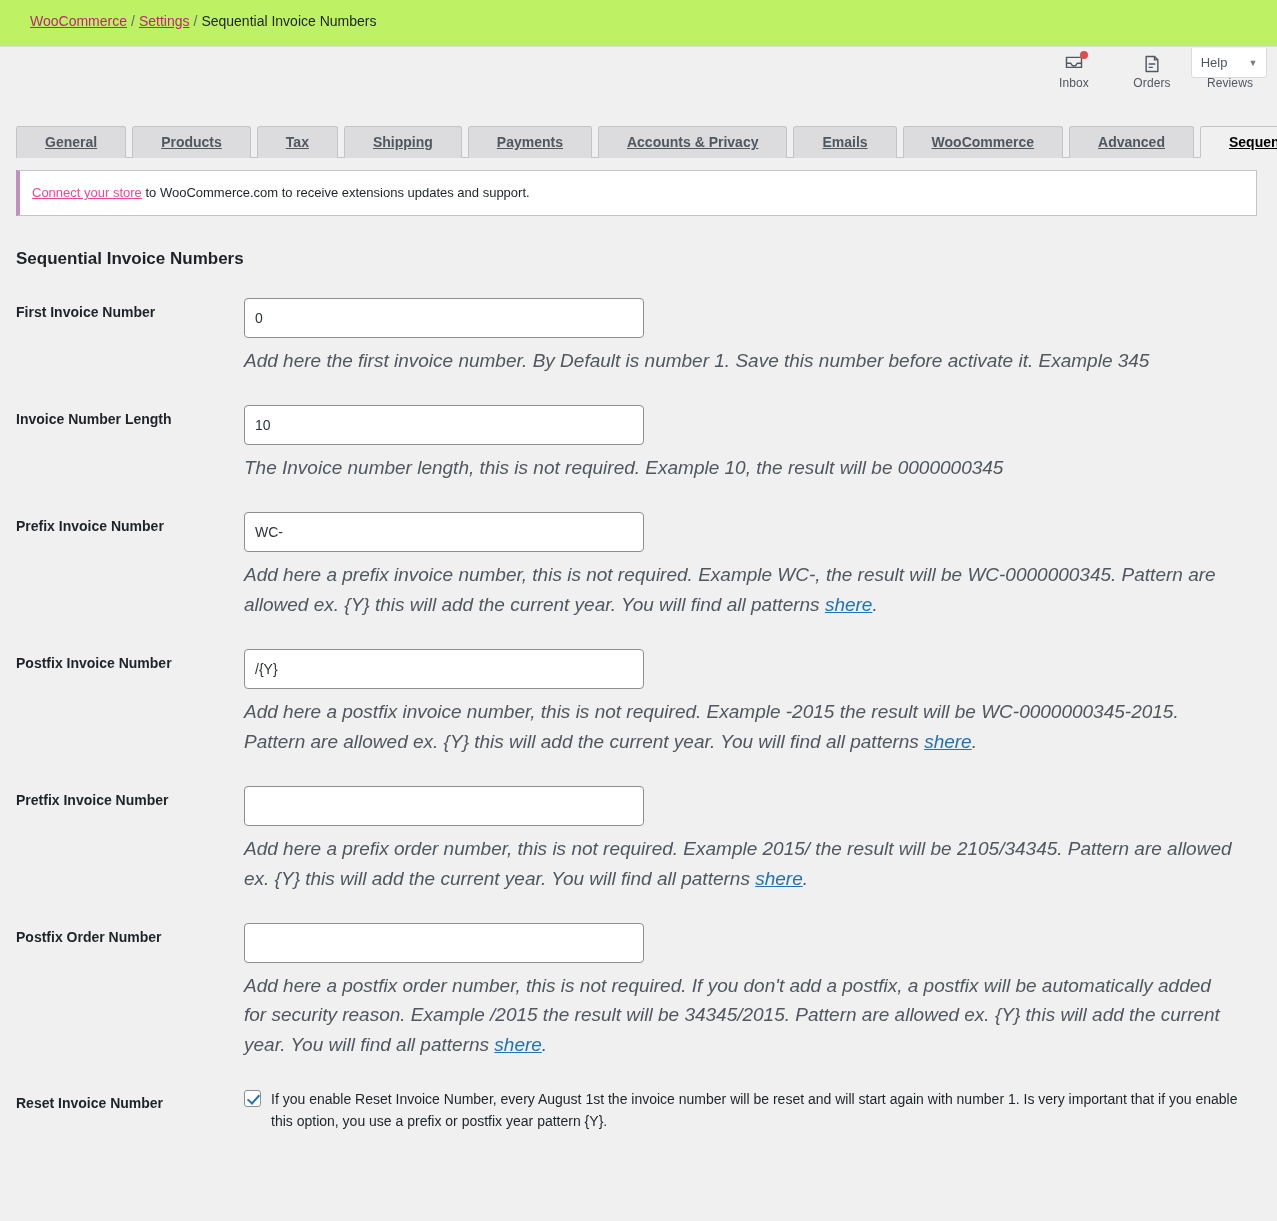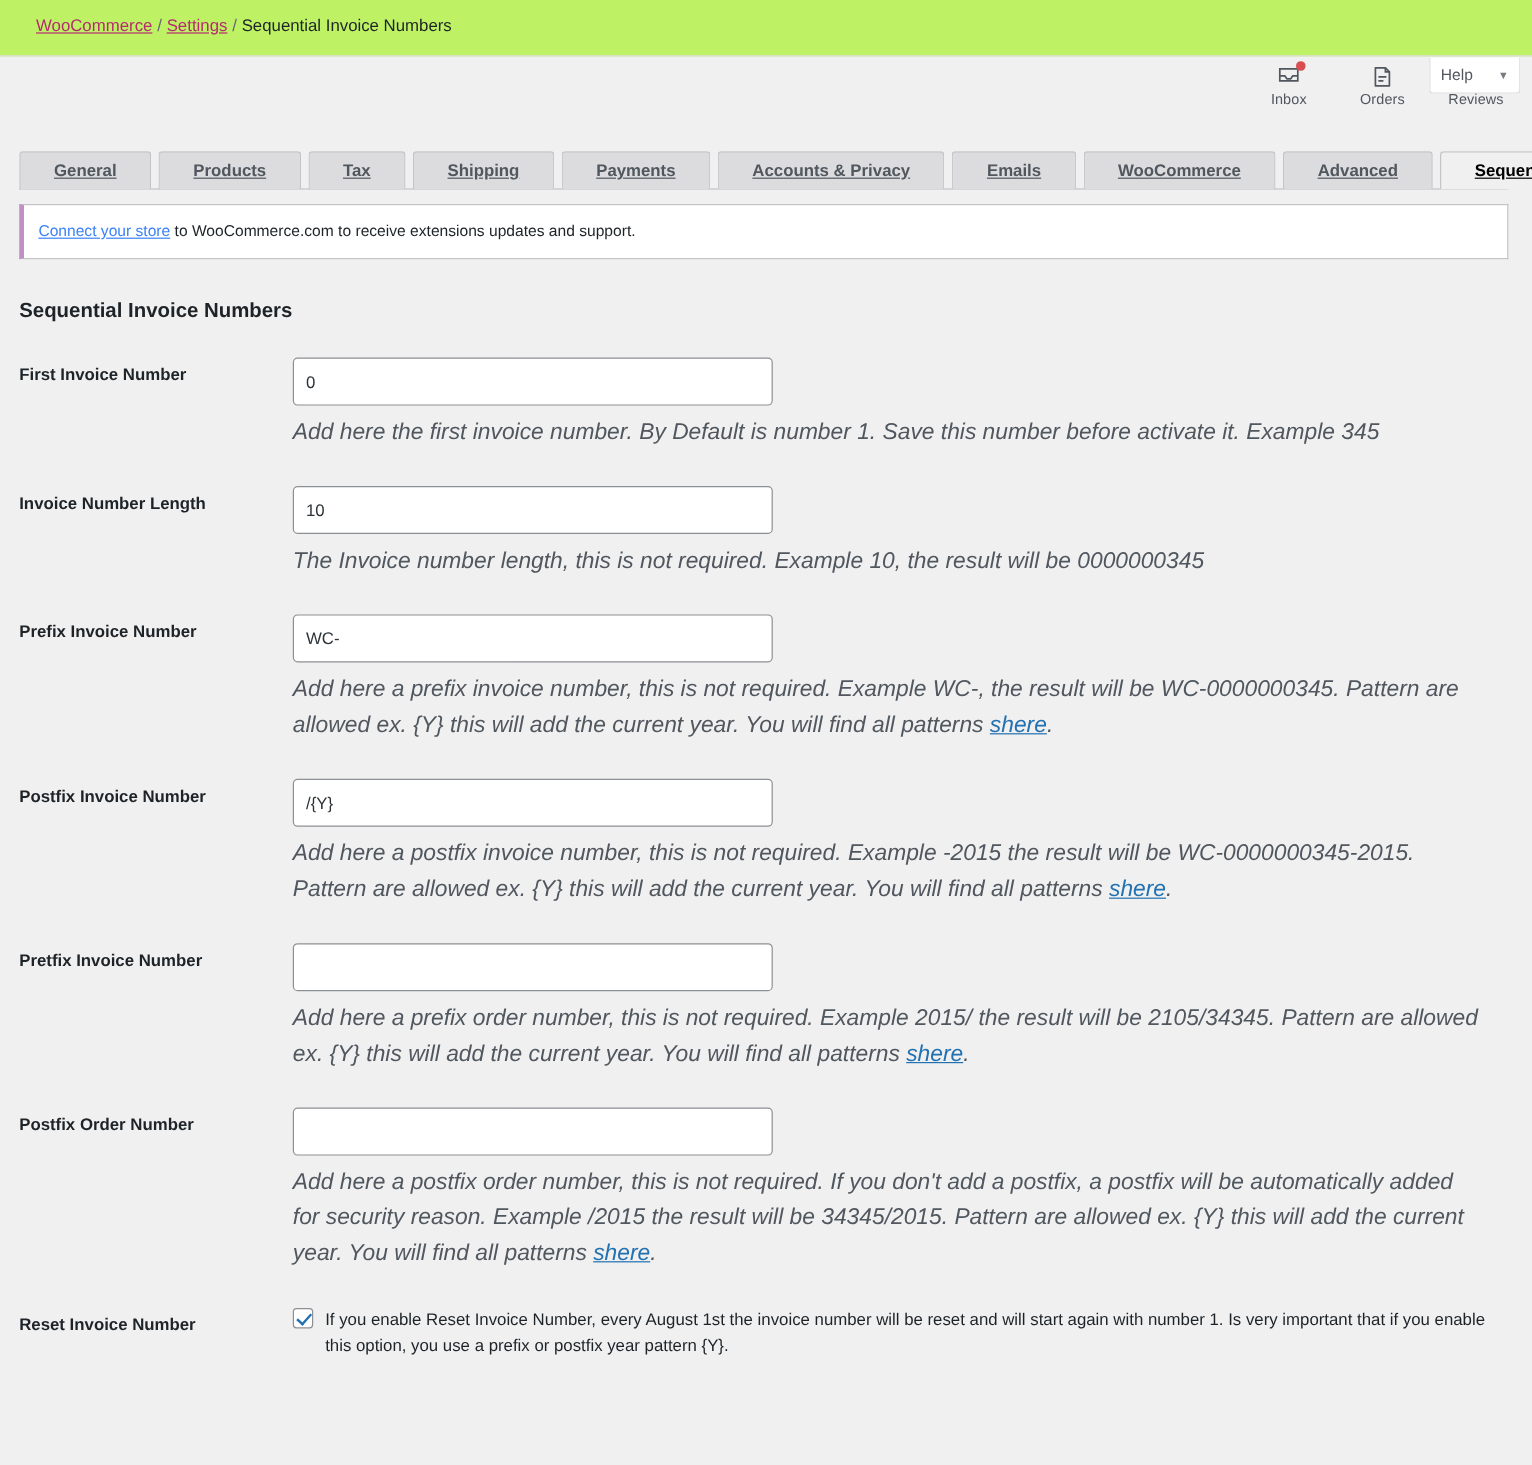--- a/index.html
+++ b/index.html
@@ -133,21 +133,21 @@
     margin-top: 12px;
     background: #fff;
     border: 1px solid #c3c4c7;
     border-left: 4px solid #c28fc2;
     padding: 12px 12px;
     font-size: 13px;
     color: #1d2327;
     line-height: 1.5;
   }
   .notice a {
-    color: #3b82f6;
+    color: #ec4899;
     text-decoration: underline;
   }
 
   
   h2.section-title {
     font-size: 17px;
     font-weight: bold;
     color: #1d2327;
     margin: 33px 0 0 0;
     padding: 0;

